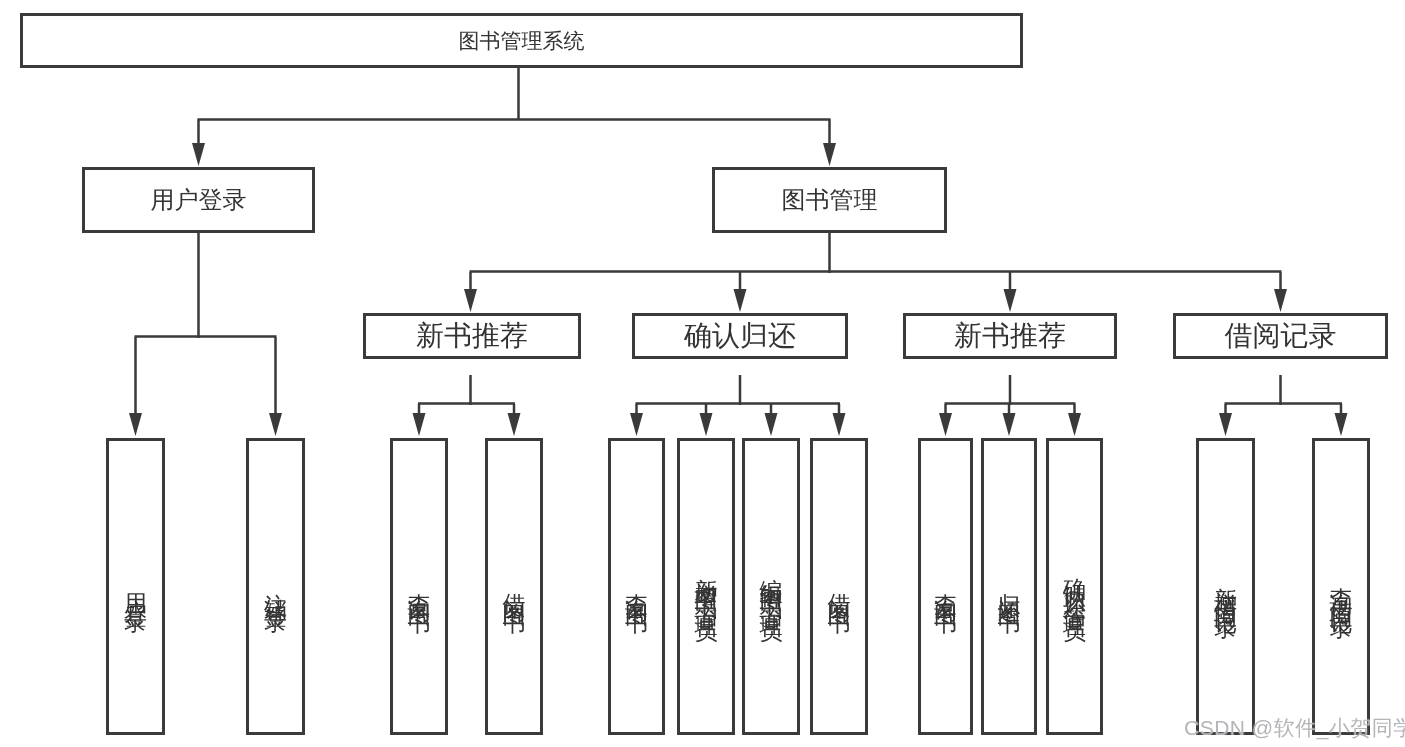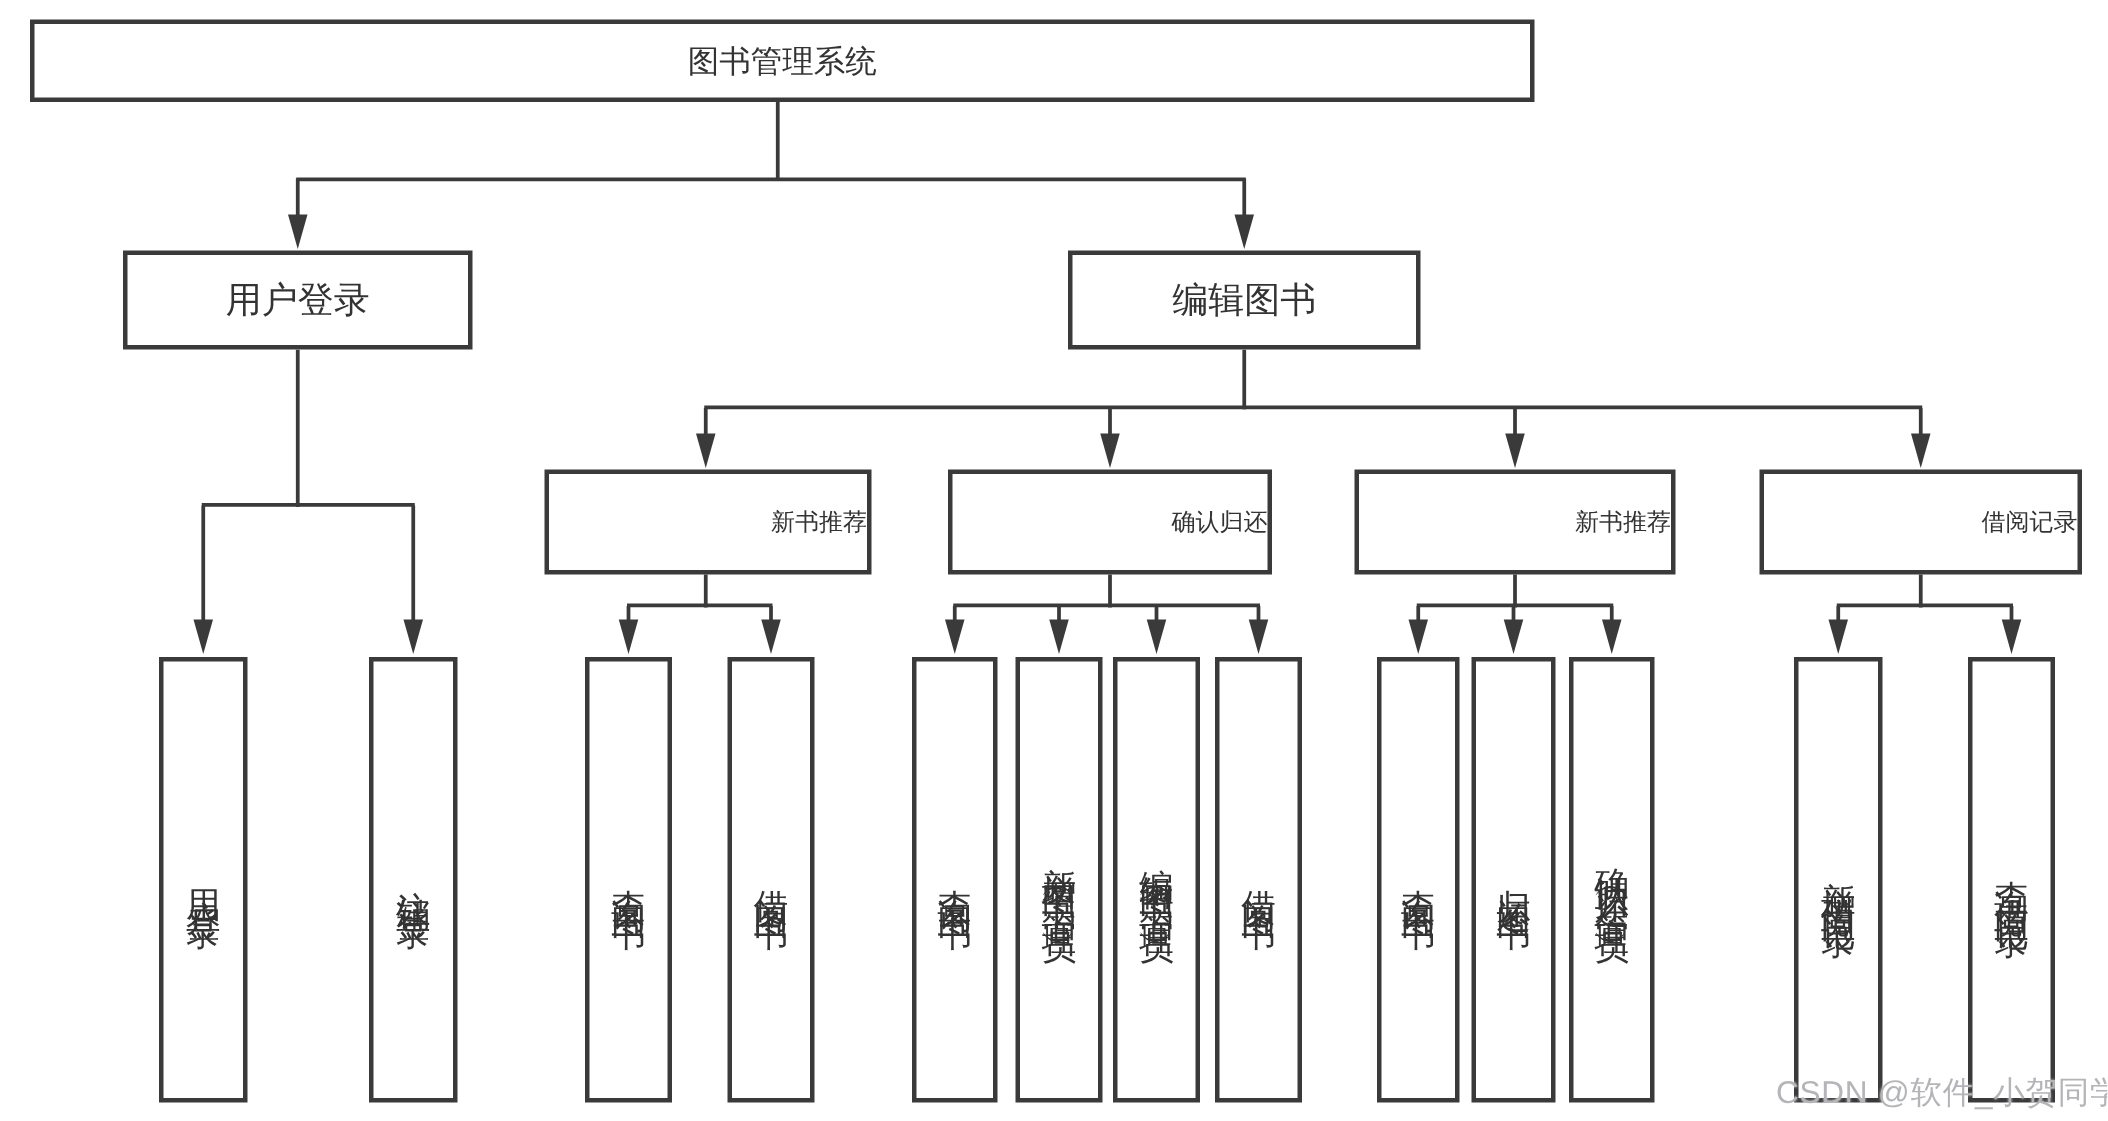--- a/index.html
+++ b/index.html
@@ -31,21 +31,21 @@
     border: 3px solid #3a3a3a;
     display: flex;
     align-items: center;
     justify-content: center;
     z-index: 2;
   }
   .node-root   { left: 20px;  top: 13px;  width: 1003px; height: 55px; font-size: 21px; }
   .node-l2     { top: 167px; height: 66px; font-size: 24px; }
   .node-l2-a   { left: 82px;  width: 233px; }
   .node-l2-b   { left: 712px; width: 235px; }
-  .node-l3     { top: 313px; height: 70px; font-size: 16px; justify-content: flex-end; }
+  .node-l3     { top: 313px; height: 46px; font-size: 28px; }
   .node-l3-a   { left: 363px;  width: 218px; }
   .node-l3-b   { left: 632px;  width: 216px; }
   .node-l3-c   { left: 903px;  width: 214px; }
   .node-l3-d   { left: 1173px; width: 215px; }
   .leaf {
     top: 438px;
     height: 297px;
     font-size: 23px;
   }
   .leaf .vtext {
@@ -128,21 +128,21 @@
   </svg>
 
   <div class="node node-root">
     <span>图书管理系统</span>
   </div>
 
   <div class="node node-l2 node-l2-a">
     <span>用户登录</span>
   </div>
   <div class="node node-l2 node-l2-b">
-    <span>编辑图书</span>
+    <span>图书管理</span>
   </div>
 
   <div class="node node-l3 node-l3-a">
     <span>新书推荐</span>
   </div>
   <div class="node node-l3 node-l3-b">
     <span>确认归还</span>
   </div>
   <div class="node node-l3 node-l3-c">
     <span>新书推荐</span>

